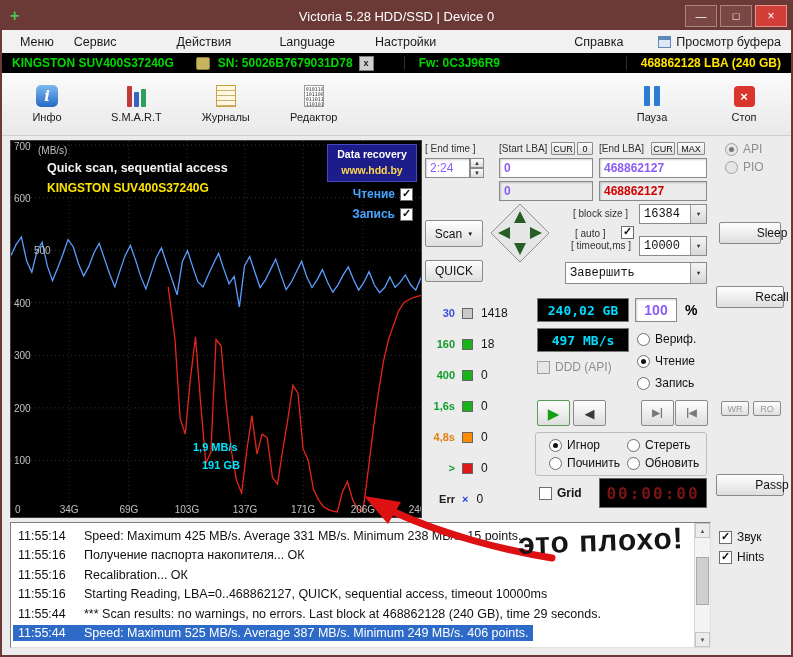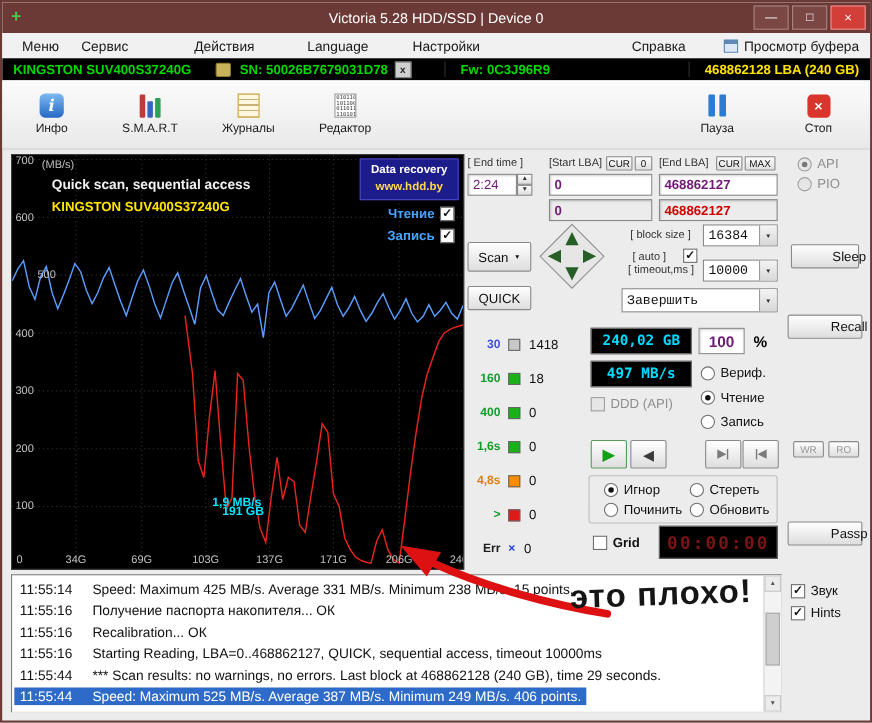--- a/index.html
+++ b/index.html
@@ -71,35 +71,35 @@
   .g-sub{position:absolute;left:36px;top:40px;color:#ffe400;font-size:12px;font-weight:bold;}
   .watermark{position:absolute;right:4px;top:3px;width:88px;background:#1c1c8a;border:1px solid #4848c0;
     color:#fff;font-size:10.5px;font-weight:bold;text-align:center;line-height:1.5;padding:2px 0;}
   .watermark .l2{color:#ffd84a;}
   .legend-row{position:absolute;display:flex;align-items:center;gap:5px;color:#49a4ff;font-size:12px;font-weight:bold;}
   .legend-read{right:8px;top:46px;}
   .legend-write{right:8px;top:66px;}
   .ytick{position:absolute;left:3px;color:#c0c0c0;font-size:10px;}
   .yunit{position:absolute;left:27px;top:4px;color:#c0c0c0;font-size:10px;}
   .xtick{position:absolute;bottom:2px;color:#c0c0c0;font-size:10px;transform:translateX(-50%);white-space:nowrap;}
-  .gmark1{position:absolute;left:182px;top:300px;color:#00e5ff;font-size:11px;font-weight:bold;margin-top:10px;}
+  .gmark1{position:absolute;left:182px;top:300px;color:#00e5ff;font-size:11px;font-weight:bold;}
   .gmark2{position:absolute;left:191px;top:318px;color:#00e5ff;font-size:11px;font-weight:bold;}
   
   .cb{width:13px;height:13px;background:#fff;border:1px solid #6e6e6e;box-sizing:border-box;position:relative;flex:none;}
   .cb.checked::after{content:"\2713";position:absolute;left:1px;top:-2px;font-size:11px;font-weight:bold;color:#111;}
   .cb.dis{background:#e6e6e6;border-color:#9f9f9f;}
   .radio{width:13px;height:13px;border:1px solid #6e6e6e;border-radius:50%;background:#fff;box-sizing:border-box;position:relative;flex:none;}
   .radio.sel::after{content:"";position:absolute;left:3px;top:3px;width:5px;height:5px;border-radius:50%;background:#111;}
   .radio.dis{background:#e6e6e6;border-color:#9f9f9f;}
   .radio.dis.sel::after{background:#777;}
   .btn{position:absolute;background:linear-gradient(#fefefe,#dedede);border:1px solid #8a8a8a;border-radius:2px;
     font-size:12px;display:flex;align-items:center;justify-content:center;box-sizing:border-box;color:#111;}
   .tinyb{font-size:9px;height:13px;border-radius:1px;}
   .sunken{position:absolute;background:#fff;border:1px solid #8a8a8a;box-shadow:inset 1px 1px 2px rgba(0,0,0,.18);
-    font-size:12px;display:flex;align-items:center;padding:0 4px;box-sizing:border-box;color:#701a75;}
+    font-size:12px;display:flex;align-items:center;padding:0 4px;box-sizing:border-box;color:#8b5cf6;}
   .grayed{background:#ececec;}
   .redtx{color:#d00000;}
   .bold{font-weight:bold;}
   .lbl{position:absolute;font-size:10px;color:#333;white-space:nowrap;}
   .select{position:absolute;background:#fff;border:1px solid #8a8a8a;font-size:12px;display:flex;align-items:stretch;box-sizing:border-box;color:#111;font-family:Liberation Mono, monospace;}
   .select .val{flex:1;display:flex;align-items:center;padding-left:4px;}
   .select .arrow{width:15px;background:linear-gradient(#f4f4f4,#d8d8d8);border-left:1px solid #9a9a9a;
     font-size:6px;display:flex;align-items:center;justify-content:center;color:#333;}
   .disp{position:absolute;background:#000;border:1px solid #777;color:#00dcff;font-weight:bold;font-size:13px;
     display:flex;align-items:center;justify-content:center;font-family:"DejaVu Sans Mono",monospace;box-sizing:border-box;}

